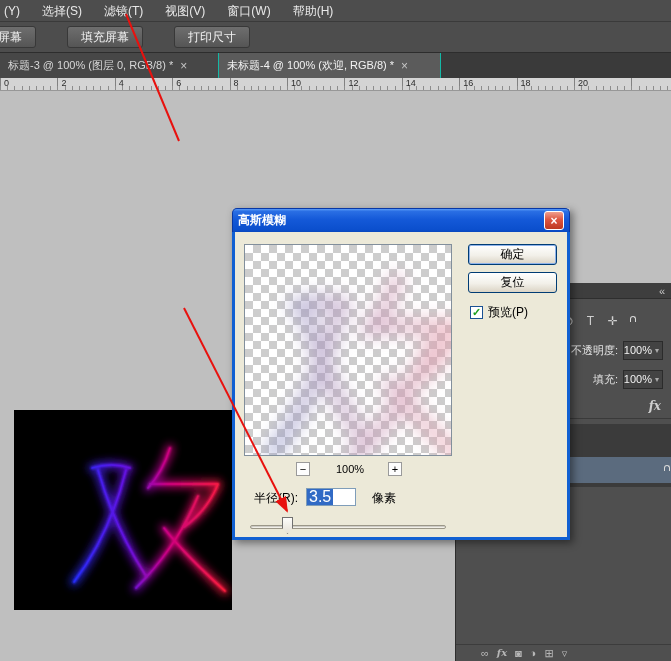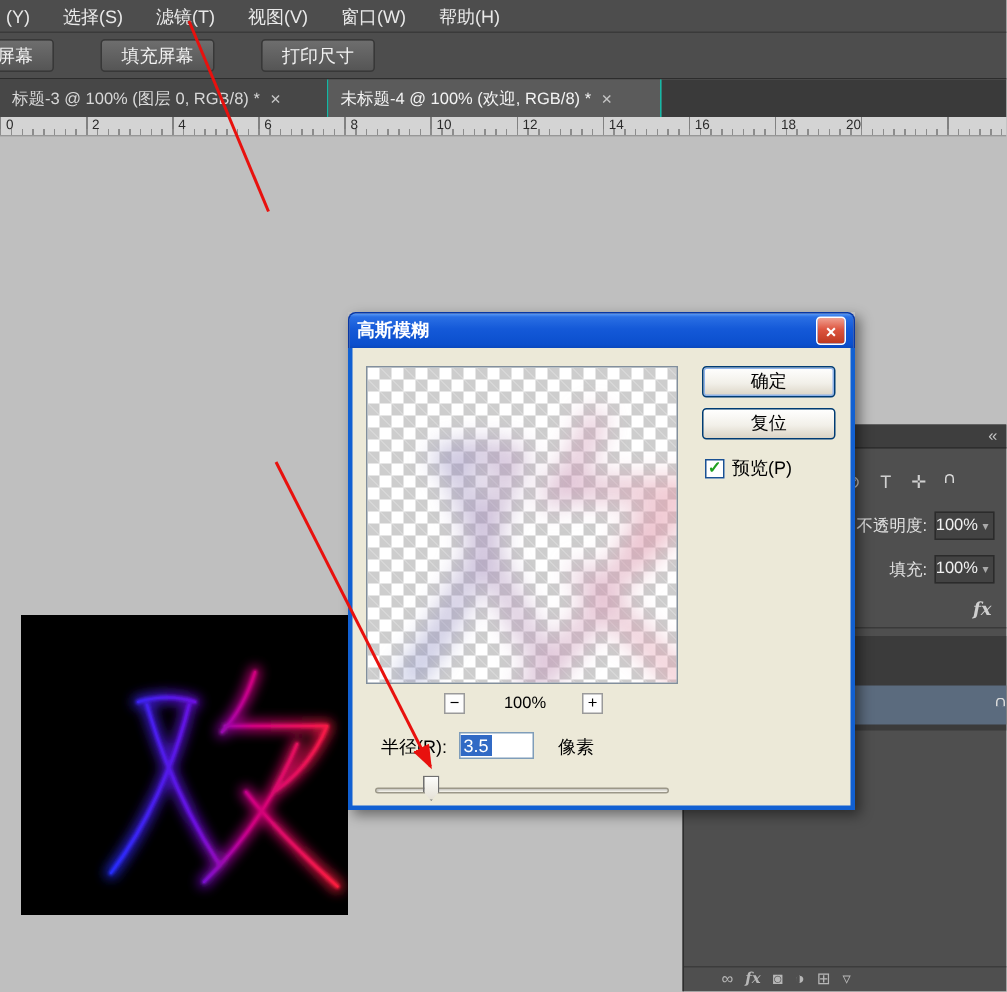--- a/index.html
+++ b/index.html
@@ -83,21 +83,21 @@
   .preview svg{position:absolute;inset:0;width:100%;height:100%;}
   .zoom-row{position:absolute;left:9px;top:230px;width:208px;height:16px;font-size:11px;}
   .zoom-btn{position:absolute;top:0;width:14px;height:14px;border:1px solid #9a9a9a;background:#fdfdfd;
     font-size:11px;line-height:12px;text-align:center;padding:0;}
   .zoom-out{left:52px;} .zoom-in{left:144px;}
   .zoom-level{position:absolute;left:70px;top:1px;width:72px;text-align:center;}
   .radius-row{position:absolute;left:9px;top:256px;width:208px;height:20px;}
   .radius-label{position:absolute;left:10px;top:2px;}
   .radius-field{position:absolute;left:62px;top:0;width:50px;height:18px;background:#fff;
     border:1px solid #7f9db9;display:flex;align-items:center;overflow:hidden;}
-  .radius-sel{background:var(--sel);color:#fff;padding:0 2px;font-size:12px;}
+  .radius-sel{background:var(--sel);color:#fff;padding:0 2px;font-size:16px;}
   .radius-unit{position:absolute;left:128px;top:2px;}
   .slider-row{position:absolute;left:9px;top:284px;width:208px;height:20px;}
   .slider-track{position:absolute;left:6px;right:6px;top:9px;height:4px;border:1px solid #9b9788;
     border-radius:2px;background:#f6f4ec;box-shadow:inset 1px 1px 1px rgba(0,0,0,.18);}
   .slider-thumb{position:absolute;left:38px;top:1px;width:11px;height:17px;border:1px solid #707070;
     background:linear-gradient(#fdfdfb,#e5e1d6);clip-path:polygon(0 0,100% 0,100% 62%,50% 100%,0 62%);}
   .xp-btn{position:absolute;left:233px;width:89px;height:21px;font-size:12px;color:#000;
     border:1px solid #003c74;border-radius:3px;
     background:linear-gradient(#ffffff,#f2f0e9 55%,#dbd4c5);font-family:inherit;}
   .btn-ok{top:12px;box-shadow:inset 0 0 0 1px #8fb3ea;}
@@ -147,21 +147,21 @@
     <span class="ruler-num" style="left: 4px;">0</span>
     <span class="ruler-num" style="left: 61.4px;">2</span>
     <span class="ruler-num" style="left: 118.8px;">4</span>
     <span class="ruler-num" style="left: 176.2px;">6</span>
     <span class="ruler-num" style="left: 233.6px;">8</span>
     <span class="ruler-num" style="left: 291px;">10</span>
     <span class="ruler-num" style="left: 348.4px;">12</span>
     <span class="ruler-num" style="left: 405.8px; text-align: right;">14</span>
     <span class="ruler-num" style="left: 463.2px;">16</span>
     <span class="ruler-num" style="left: 520.6px;">18</span>
-    <span class="ruler-num" style="left: 564px; text-align: center;">20</span>
+    <span class="ruler-num" style="left: 578px; text-align: center;">20</span>
   </div>
 
 <div class="canvas">
   <div class="doc-image">
     <svg viewBox="0 0 218 200" aria-hidden="true">
       <defs>
         <linearGradient id="ng" gradientUnits="userSpaceOnUse" x1="55" y1="0" x2="215" y2="0">
           <stop offset="0" stop-color="#2030ff"></stop>
           <stop offset="0.38" stop-color="#6a10e0"></stop>
           <stop offset="0.62" stop-color="#cf0080"></stop>

